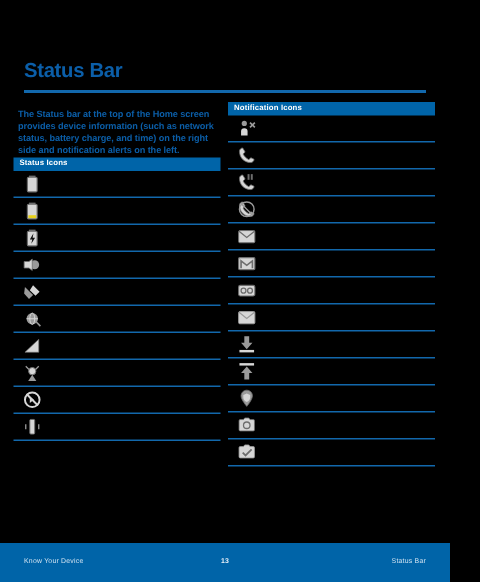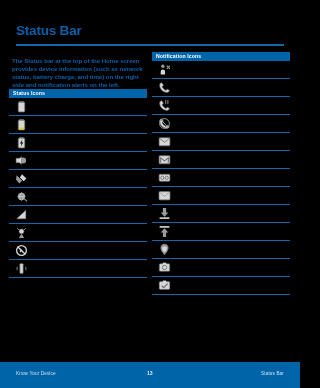--- a/index.html
+++ b/index.html
@@ -14,20 +14,21 @@
     position: relative;
     overflow: hidden;
     font-family: "Liberation Sans", sans-serif;
     color: #0060a8;
   }
 
   .page {
     position: absolute;
     inset: 0;
     background: #000000;
+    margin-top: 16px;
   }
 
   
   .page-title {
     position: absolute;
     left: 16px;
     top: 23px;
     font-size: 13.5px;
     font-weight: bold;
     letter-spacing: -0.2px;

